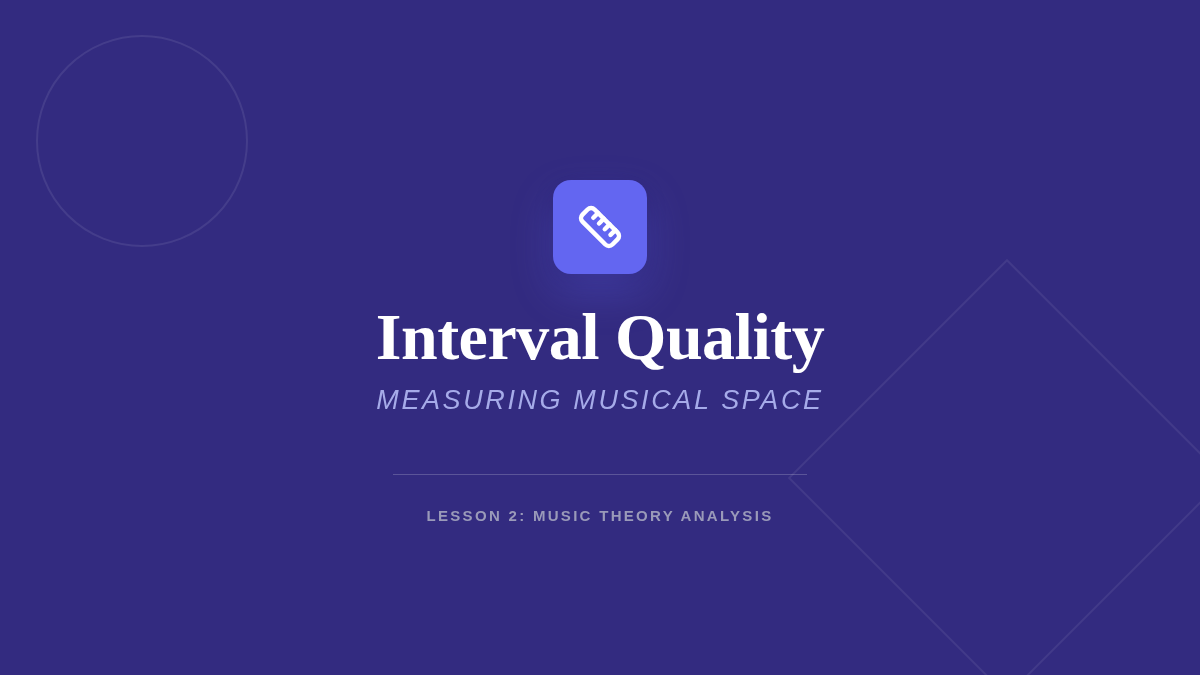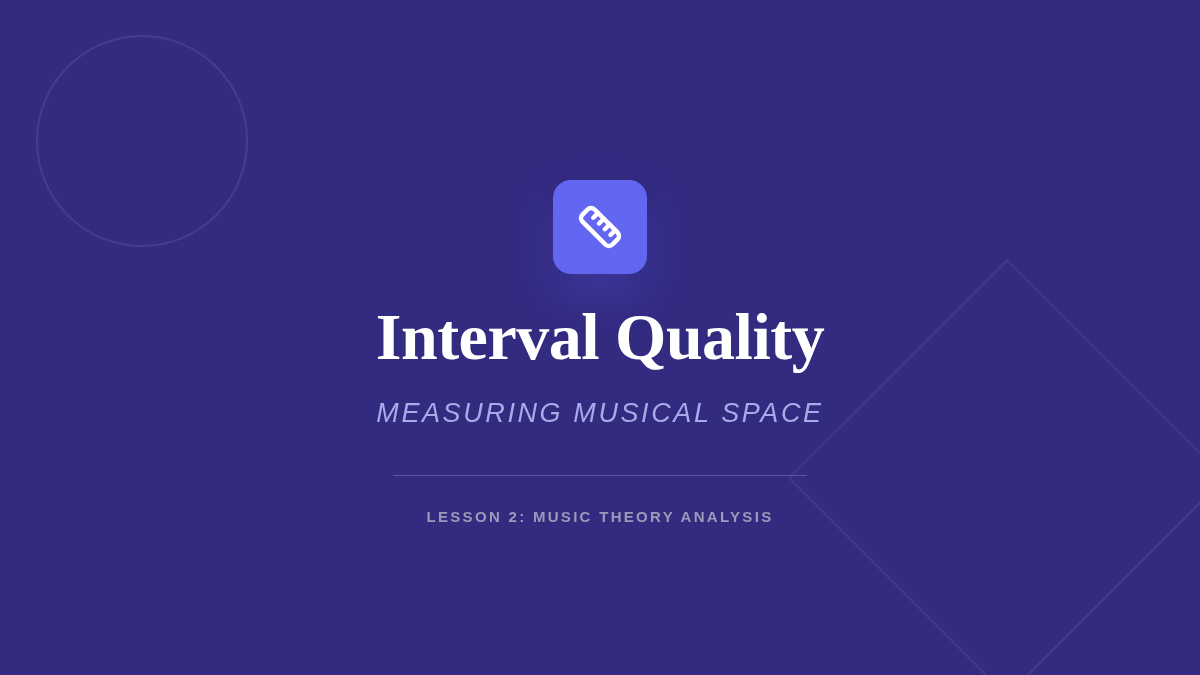--- a/index.html
+++ b/index.html
@@ -75,36 +75,36 @@
     justify-content: center;
     box-shadow: 0 18px 42px rgba(99, 102, 241, 0.30),
                 0 6px 18px rgba(20, 12, 70, 0.25);
   }
   .icon-tile svg {
     display: block;
   }
 
   
   .title {
-    margin: 17px;
+    margin: 4px;
     padding: 0;
     margin-top: 28px;
     font-family: "Liberation Serif", "DejaVu Serif", serif;
     font-weight: bold;
     font-size: 66px;
     line-height: 1.05;
     color: #ffffff;
     letter-spacing: -0.5px;
     text-align: center;
     white-space: nowrap;
   }
 
   
   .subtitle {
-    margin: 4px;
+    margin: 16px;
     padding: 0;
     margin-top: 10px;
     font-family: "Liberation Sans", sans-serif;
     font-style: italic;
     font-weight: normal;
     font-size: 27px;
     letter-spacing: 2.6px;
     color: #a6abe9;
     text-transform: uppercase;
     text-align: center;

